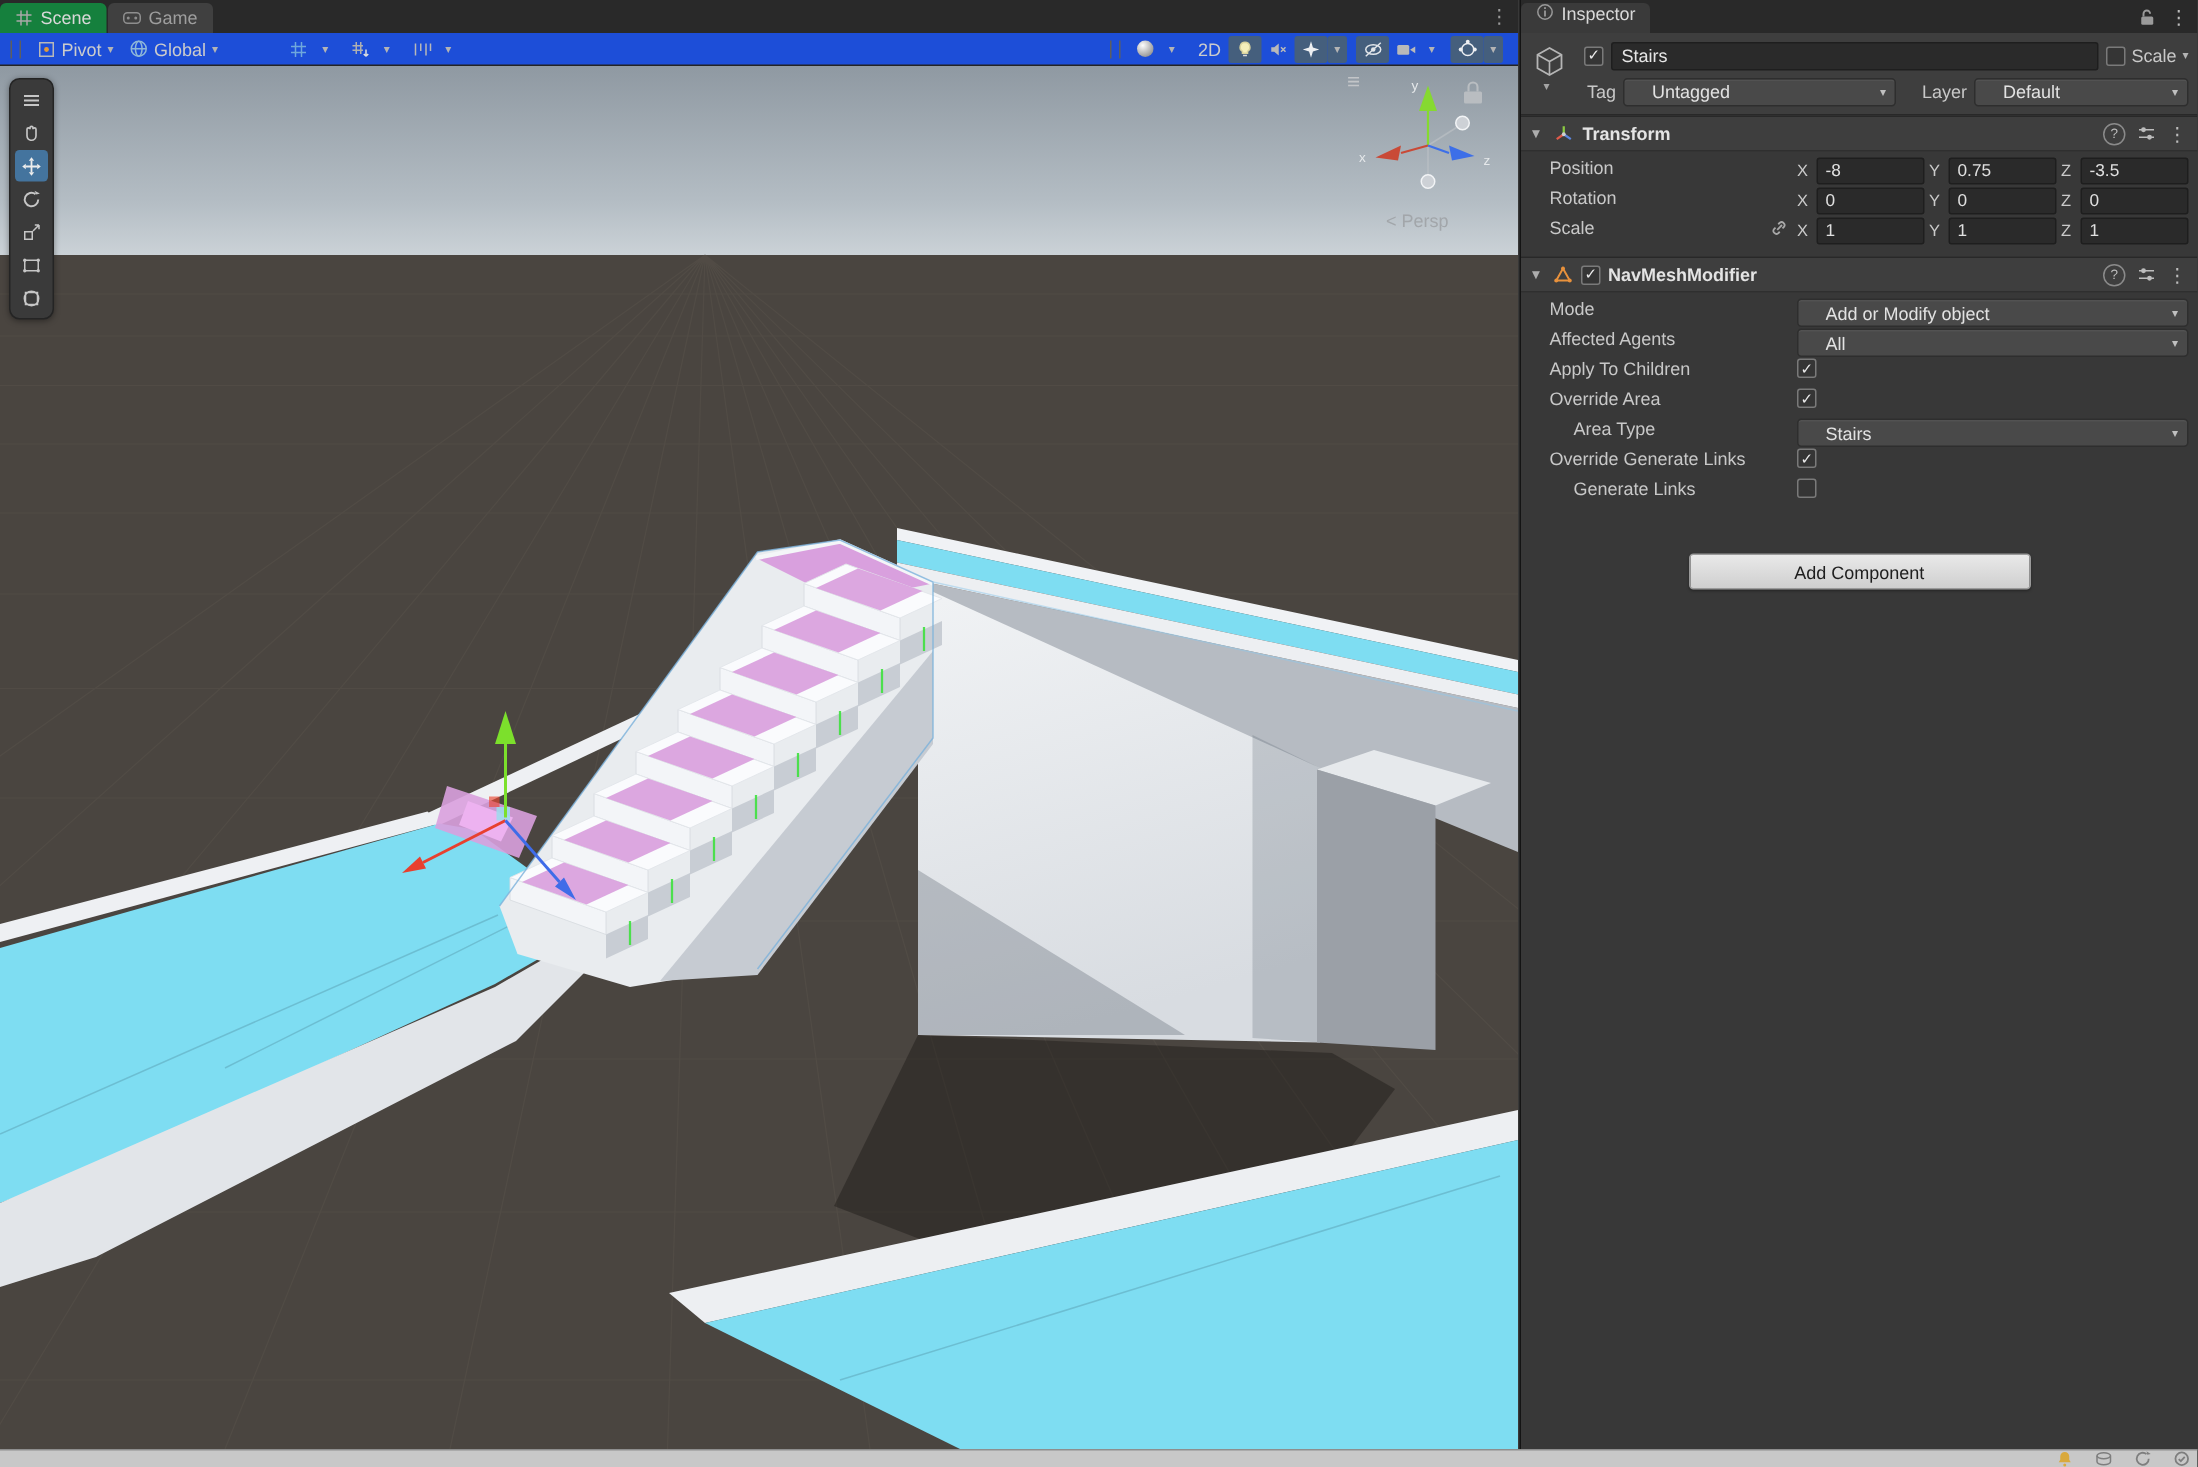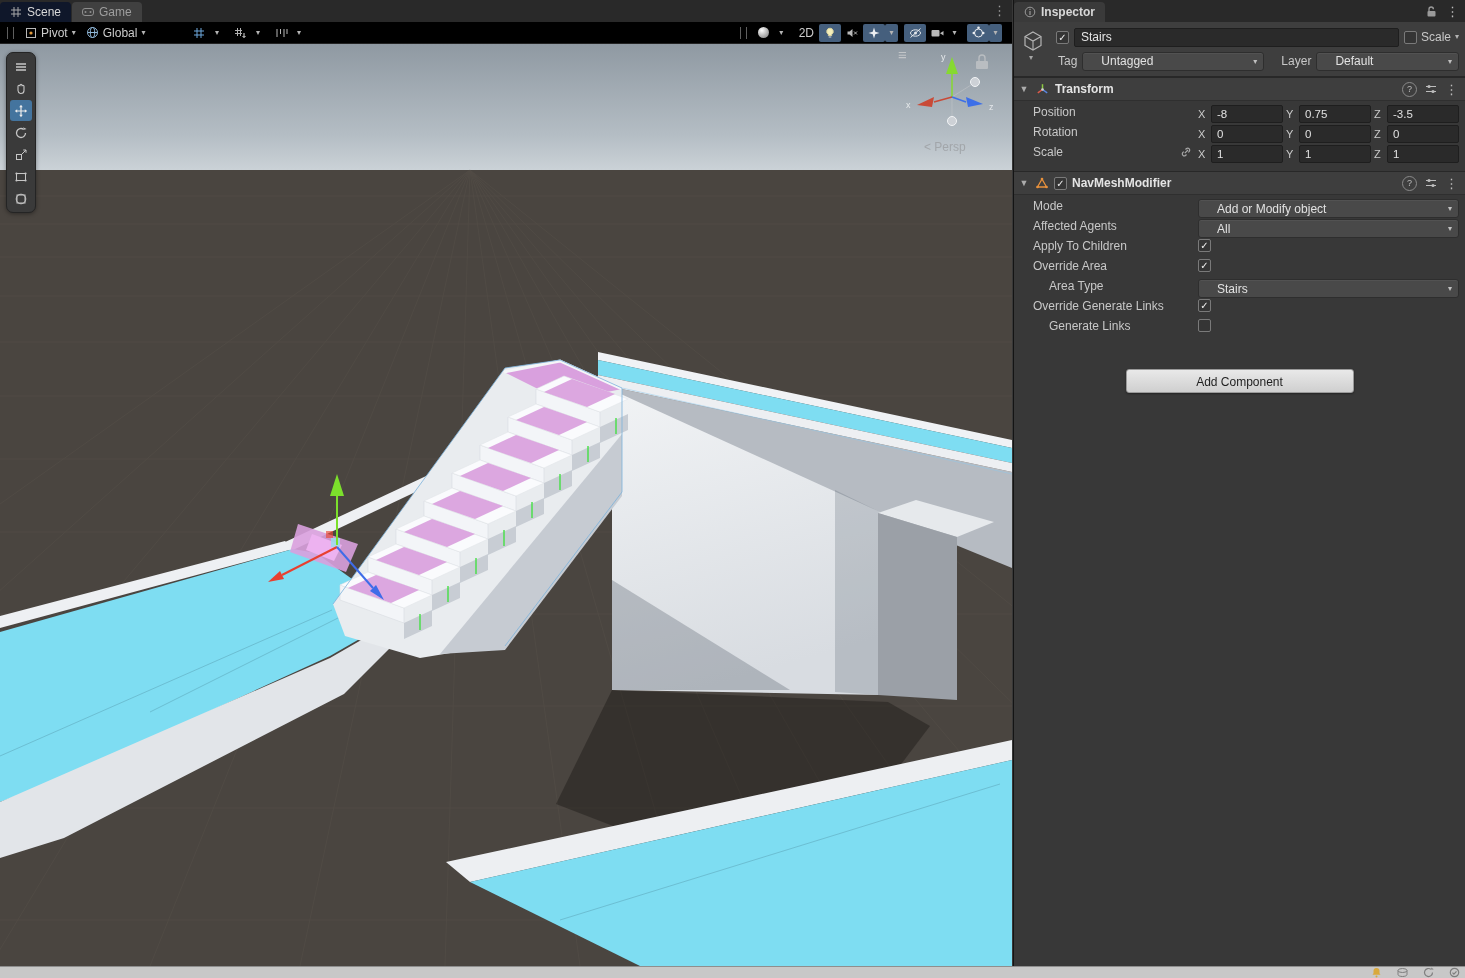--- a/index.html
+++ b/index.html
@@ -3,44 +3,44 @@
 <meta charset="utf-8">
 <style>
   html,body{margin:0;padding:0;width:1465px;height:978px;overflow:hidden;background:#383838;
     font-family:"Liberation Sans",sans-serif;font-size:12px;color:#C8C8C8;-webkit-font-smoothing:antialiased;}
   .app{position:relative;width:1465px;height:978px;background:#383838;}
 
   
   .scene{position:absolute;left:0;top:0;width:1012px;height:966px;background:#383838;}
   .tabbar{height:22px;background:#292929;display:flex;align-items:flex-end;position:relative;}
   .tab{height:20px;padding:0 10px;display:flex;align-items:center;gap:5px;border-radius:4px 4px 0 0;color:#9E9E9E;background:#404040;margin-right:1px;}
-  .tab.active{background:#0f172a;color:#D8D8D8;}
+  .tab.active{background:#15803d;color:#D8D8D8;}
   .tab-menu{position:absolute;right:6px;top:3px;color:#9A9A9A;font-size:13px;}
-  .toolbar{height:21px;background:#000000;border-bottom:1px solid #232323;display:flex;align-items:center;padding:0 4px;}
+  .toolbar{height:21px;background:#1d4ed8;border-bottom:1px solid #232323;display:flex;align-items:center;padding:0 4px;}
   .grip{width:5px;height:12px;border-left:1px solid #5E5E5E;border-right:1px solid #5E5E5E;margin:0 6px 0 3px;}
   .tbtn{height:18px;display:inline-flex;align-items:center;gap:4px;padding:0 5px;border-radius:2px;color:#CCCCCC;white-space:nowrap;}
   .tbtn.iconbtn{width:22px;justify-content:center;padding:0;}
   .tbtn.caretbtn{width:13px;justify-content:center;padding:0;}
   .tbtn.active{background:#455F7D;}
   .caret{font-size:8px;color:#B4B4B4;line-height:1;}
   .split{display:flex;align-items:center;margin-right:6px;}
   .rightcluster{margin-left:auto;display:flex;align-items:center;margin-right:6px;}
   .viewport{position:relative;width:1012px;height:922px;overflow:hidden;background:#4A4540;}
   svg.scene3d{position:absolute;left:0;top:0;display:block;}
 
   .toolpalette{position:absolute;left:6px;top:8px;width:28px;background:#3A3A3A;border:1px solid #242424;
     border-radius:7px;padding:3px 0;display:flex;flex-direction:column;align-items:center;gap:1px;box-shadow:0 1px 4px rgba(0,0,0,.4);}
   .ptool{width:22px;height:21px;display:flex;align-items:center;justify-content:center;border-radius:3px;}
   .ptool.selected{background:#44749E;}
   .vp-menu{position:absolute;left:898px;top:2px;color:#C2C5C8;font-size:15px;}
 
   
   .inspector{position:absolute;left:1013px;top:0;width:452px;height:966px;background:#383838;border-left:1px solid #141414;box-sizing:border-box;}
   .insp-tabbar{height:22px;background:#292929;display:flex;align-items:flex-end;position:relative;}
-  .insp-tab{height:20px;padding:0 10px;display:flex;align-items:center;gap:5px;border-radius:4px 4px 0 0;background:#3A3A3A;color:#D8D8D8;margin-left:0;font-weight:bold;}
+  .insp-tab{height:20px;padding:0 10px;display:flex;align-items:flex-start;gap:5px;border-radius:4px 4px 0 0;background:#3A3A3A;color:#D8D8D8;margin-left:0;}
   .insp-tab-icons{position:absolute;right:6px;top:4px;display:flex;align-items:center;gap:8px;color:#9A9A9A;}
   .go-header{position:relative;background:#3E3E3E;border-bottom:1px solid #282828;padding:6px 6px 6px 42px;height:42px;}
   .go-cube{position:absolute;left:8px;top:8px;}
   .cube-caret{position:absolute;left:15px;top:31px;font-size:8px;color:#A5A5A5;}
   .go-row{display:flex;align-items:center;gap:5px;height:18px;}
   .go-row+.go-row{margin-top:6px;}
   .text-field{flex:1;height:17px;background:#2A2A2A;border:1px solid #1E1E1E;border-radius:2px;display:flex;align-items:center;padding:0 6px;color:#E6E6E6;}
   .static-group{margin-left:auto;display:flex;align-items:center;gap:4px;}
   .taglabel{color:#C8C8C8;margin-left:2px;}
   .dropdown{height:17px;background:#494949;border:1px solid #2E2E2E;border-radius:3px;display:flex;align-items:center;padding:0 6px;color:#E2E2E2;box-shadow:inset 0 1px 0 rgba(255,255,255,.05);}

